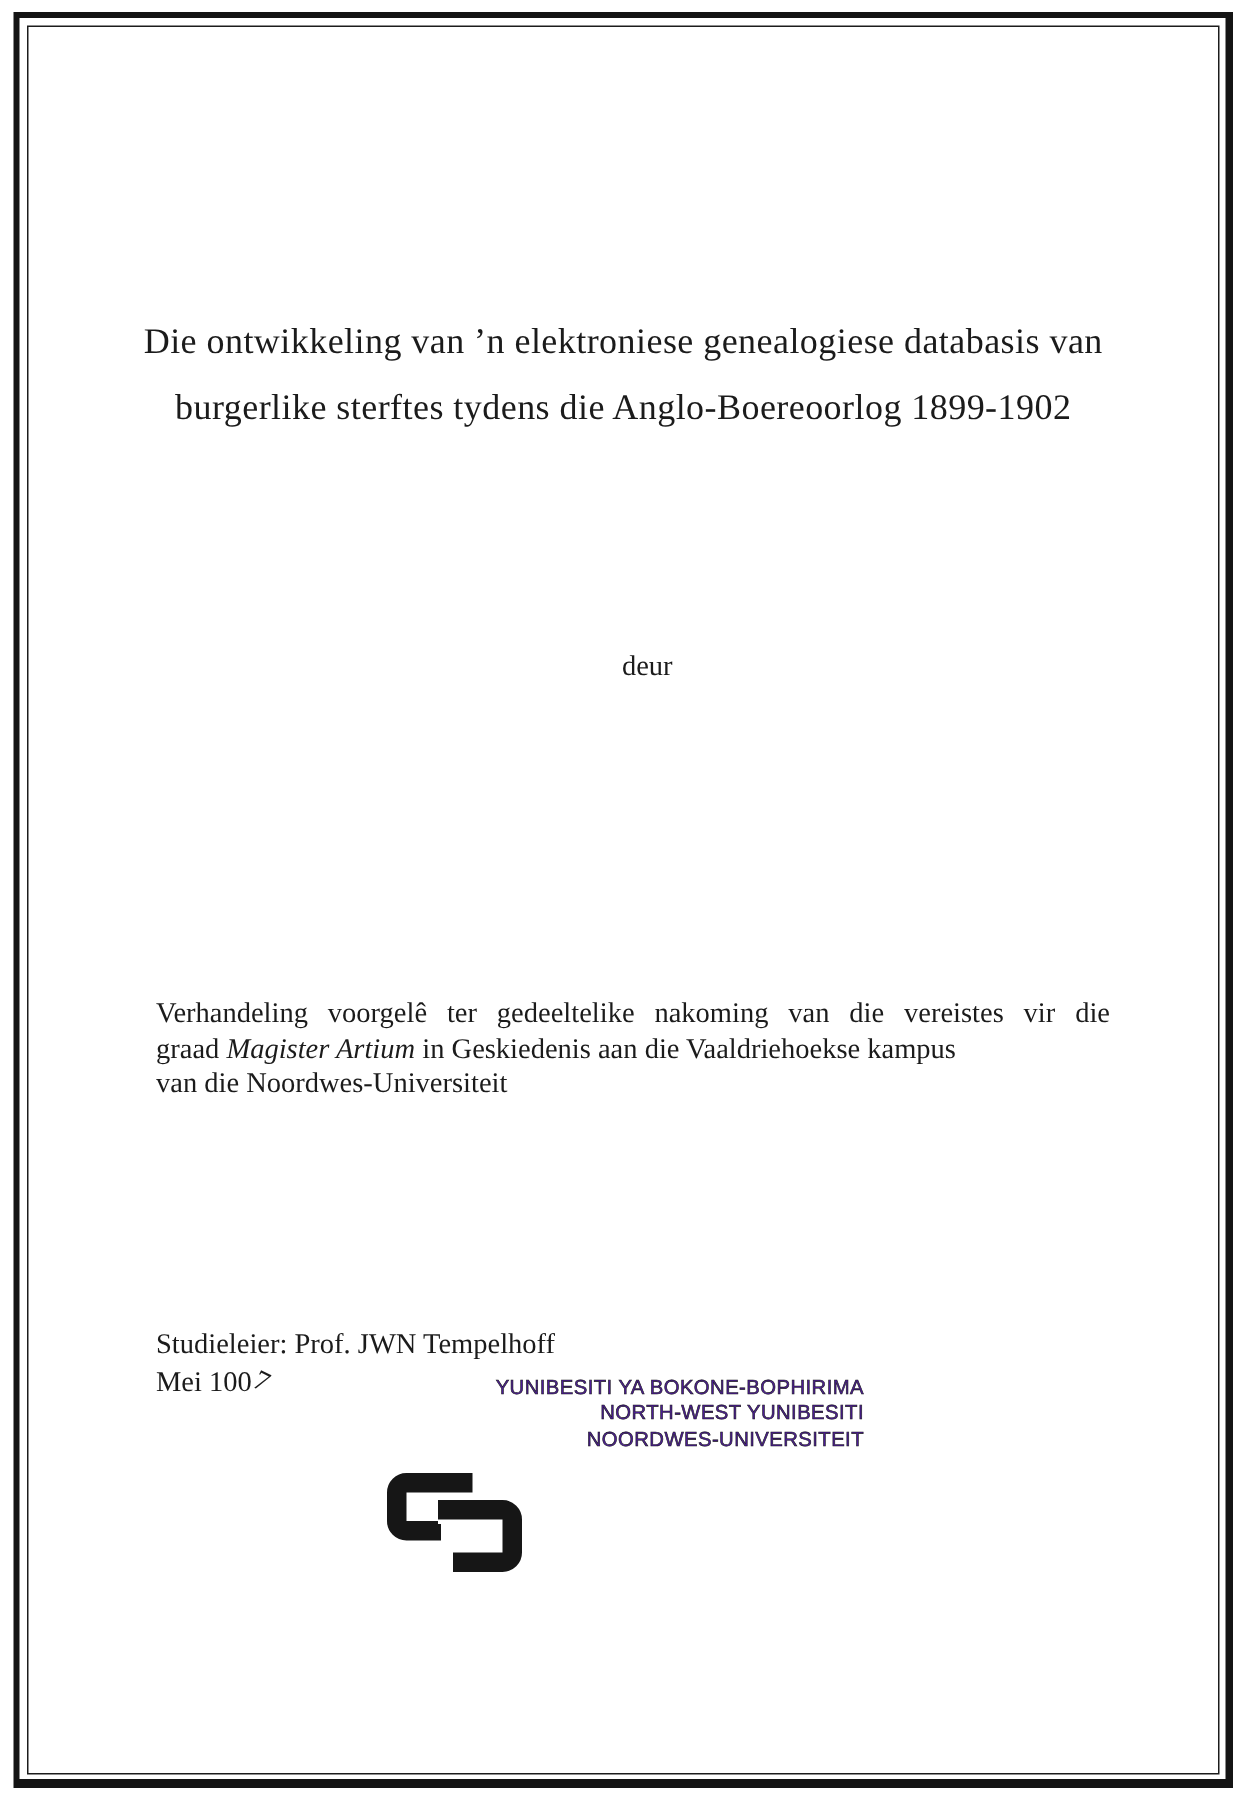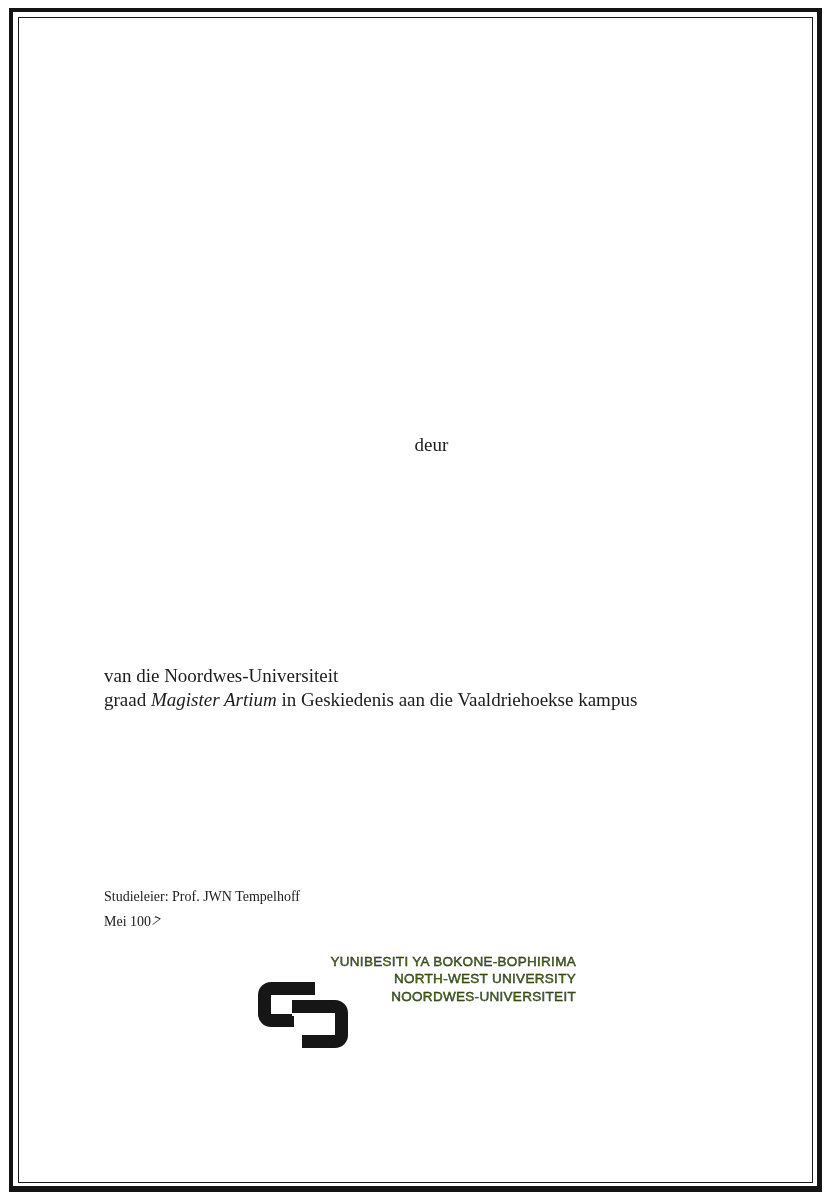--- a/index.html
+++ b/index.html
@@ -65,80 +65,85 @@
   }
   .statement .just {
     text-align: justify;
     text-align-last: justify;
   }
   .statement .ital { font-style: italic; }
 
   .supervisor-block {
     position: absolute;
     top: 884px; left: 104px;
-    font-size: 14px;
+    font-size: 19px;
     line-height: 25px;
   }
   .rot7 {
     display: inline-block;
     transform: rotate(26deg) translateY(-1px);
     transform-origin: 40% 60%;
   }
 
   .logo-mark {
     position: absolute;
     top: 978px; left: 256px;
     width: 94px; height: 72px;
   }
   .logo-text {
     position: absolute;
-    top: 953px;
+    top: 916px;
     right: 255px;              
     display: flex;
     flex-direction: column;
     align-items: flex-end;
     font-family: "Liberation Sans", sans-serif;
     font-size: 13.5px;
     line-height: 17.3px;
     letter-spacing: 0.3px;
-    color: #4d7c0f;
+    color: #4c1d95;
     -webkit-text-stroke: 0.4px #161616;
     white-space: nowrap;
   }
 </style>
 </head>
 <body>
 
 <div class="page">
 
   <div class="frame-outer"></div>
   <div class="frame-inner"></div>
 
+  <div class="title-block">
+    <div>Die ontwikkeling van ’n elektroniese genealogiese databasis van</div>
+    <div>burgerlike sterftes tydens die Anglo-Boereoorlog 1899-1902</div>
+  </div>
 
   <div class="byline">deur</div>
 
 
   <div class="statement">
+    <div class="just">Verhandeling voorgelê ter gedeeltelike nakoming van die vereistes vir die</div>
+    <div><span>graad </span><span class="ital">Magister Artium</span><span> in Geskiedenis aan die Vaaldriehoekse kampus</span></div>
     <div>van die Noordwes-Universiteit</div>
-    <div><span>graad </span><span class="ital">Magister Artium</span><span> in Geskiedenis aan die Vaaldriehoekse kampus</span></div>
   </div>
 
   <div class="supervisor-block">
     <div>Studieleier: Prof. JWN Tempelhoff</div>
     <div><span>Mei 100</span><span class="rot7">7</span></div>
   </div>
 
   <svg class="logo-mark" viewBox="0 0 94 72" xmlns="http://www.w3.org/2000/svg" aria-hidden="true">
 
     <path d="M 59,10.5 L 15,10.5 A 6.5,6.5 0 0 0 8.5,17 L 8.5,36 A 6.5,6.5 0 0 0 15,42.5 L 38,42.5" fill="none" stroke="#161616" stroke-width="13" stroke-linecap="butt"></path>
 
     <path d="M 36,28.5 L 79,28.5 A 6.5,6.5 0 0 1 85.5,35 L 85.5,57 A 6.5,6.5 0 0 1 79,63.5 L 46,63.5" fill="none" stroke="#ffffff" stroke-width="19" stroke-linecap="butt"></path>
 
     <path d="M 36,28.5 L 79,28.5 A 6.5,6.5 0 0 1 85.5,35 L 85.5,57 A 6.5,6.5 0 0 1 79,63.5 L 46,63.5" fill="none" stroke="#161616" stroke-width="13" stroke-linecap="butt"></path>
   </svg>
 
   <div class="logo-text">
     <div>YUNIBESITI YA BOKONE-BOPHIRIMA</div>
-    <div>NORTH-WEST UNIVERSITY</div>
+    <div>NORTH-WEST YUNIBESITI</div>
     <div>NOORDWES-UNIVERSITEIT</div>
   </div>
 
 </div>
 
 </body></html>

